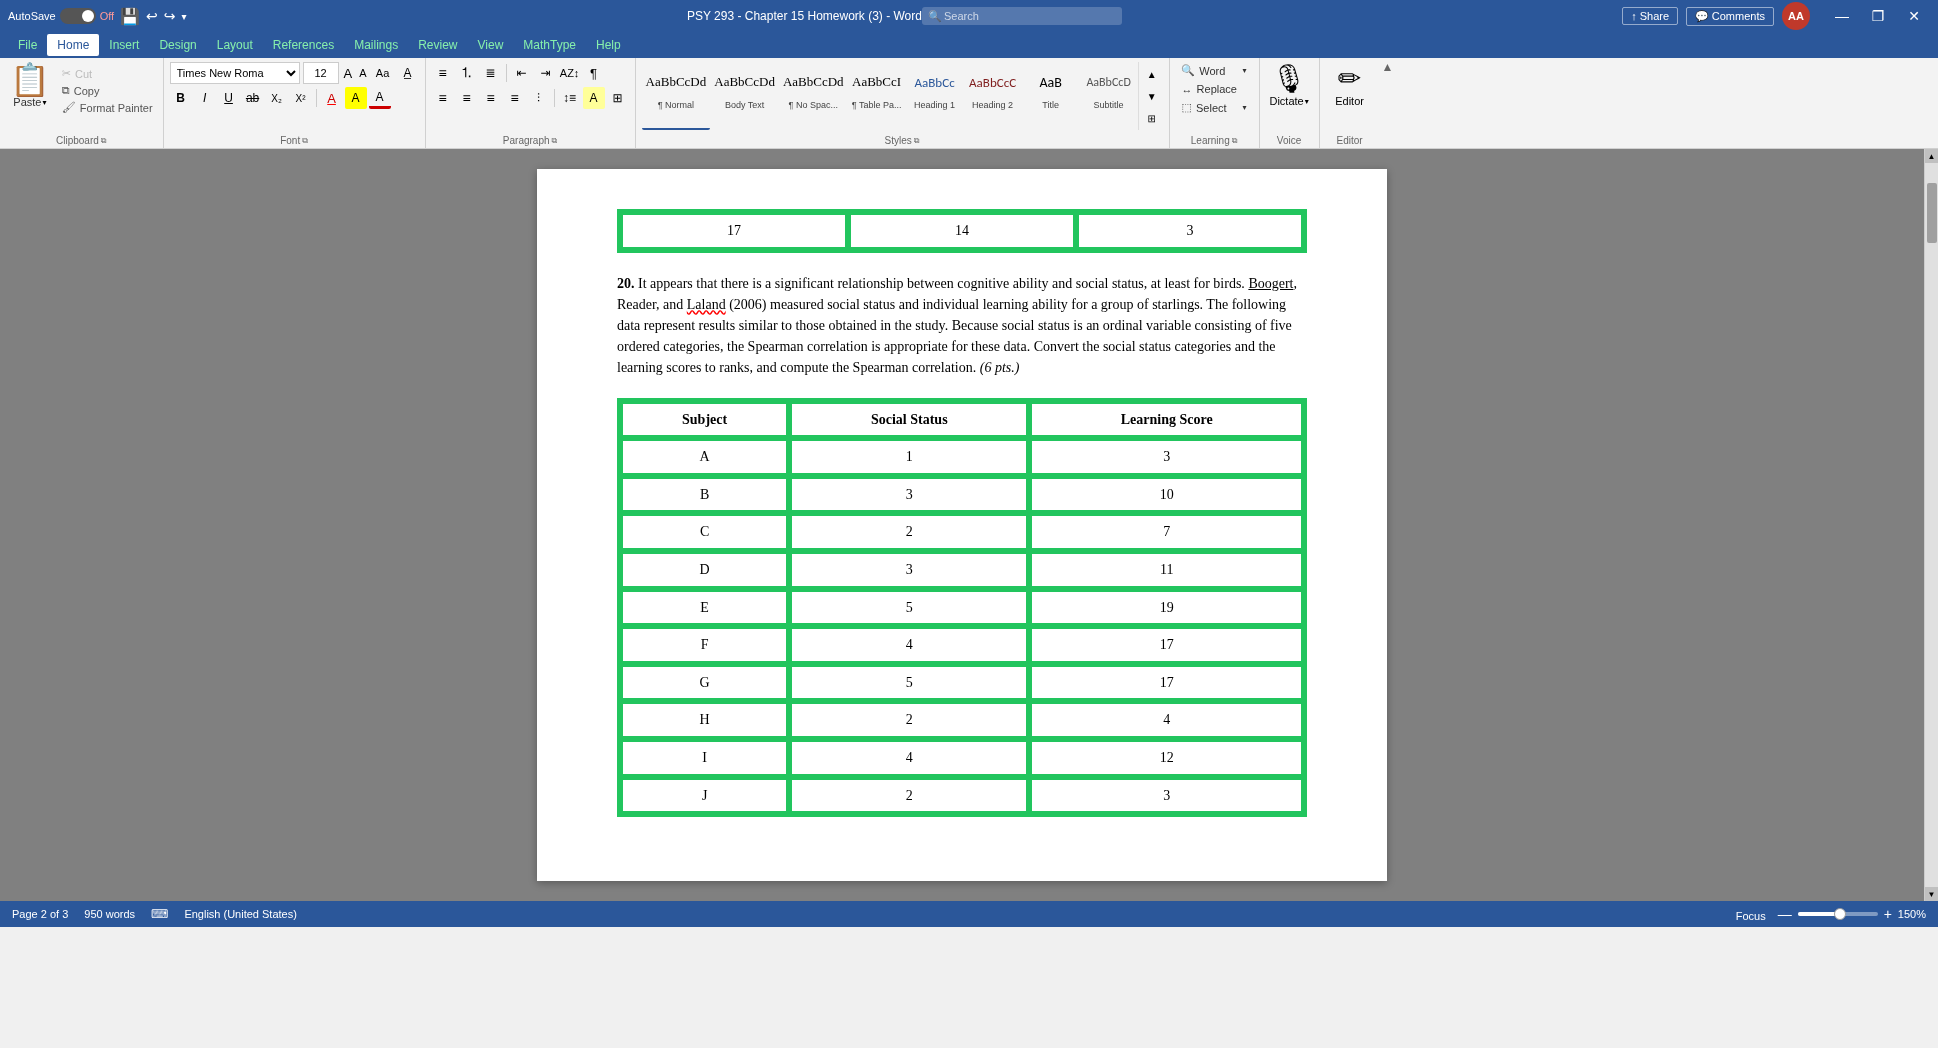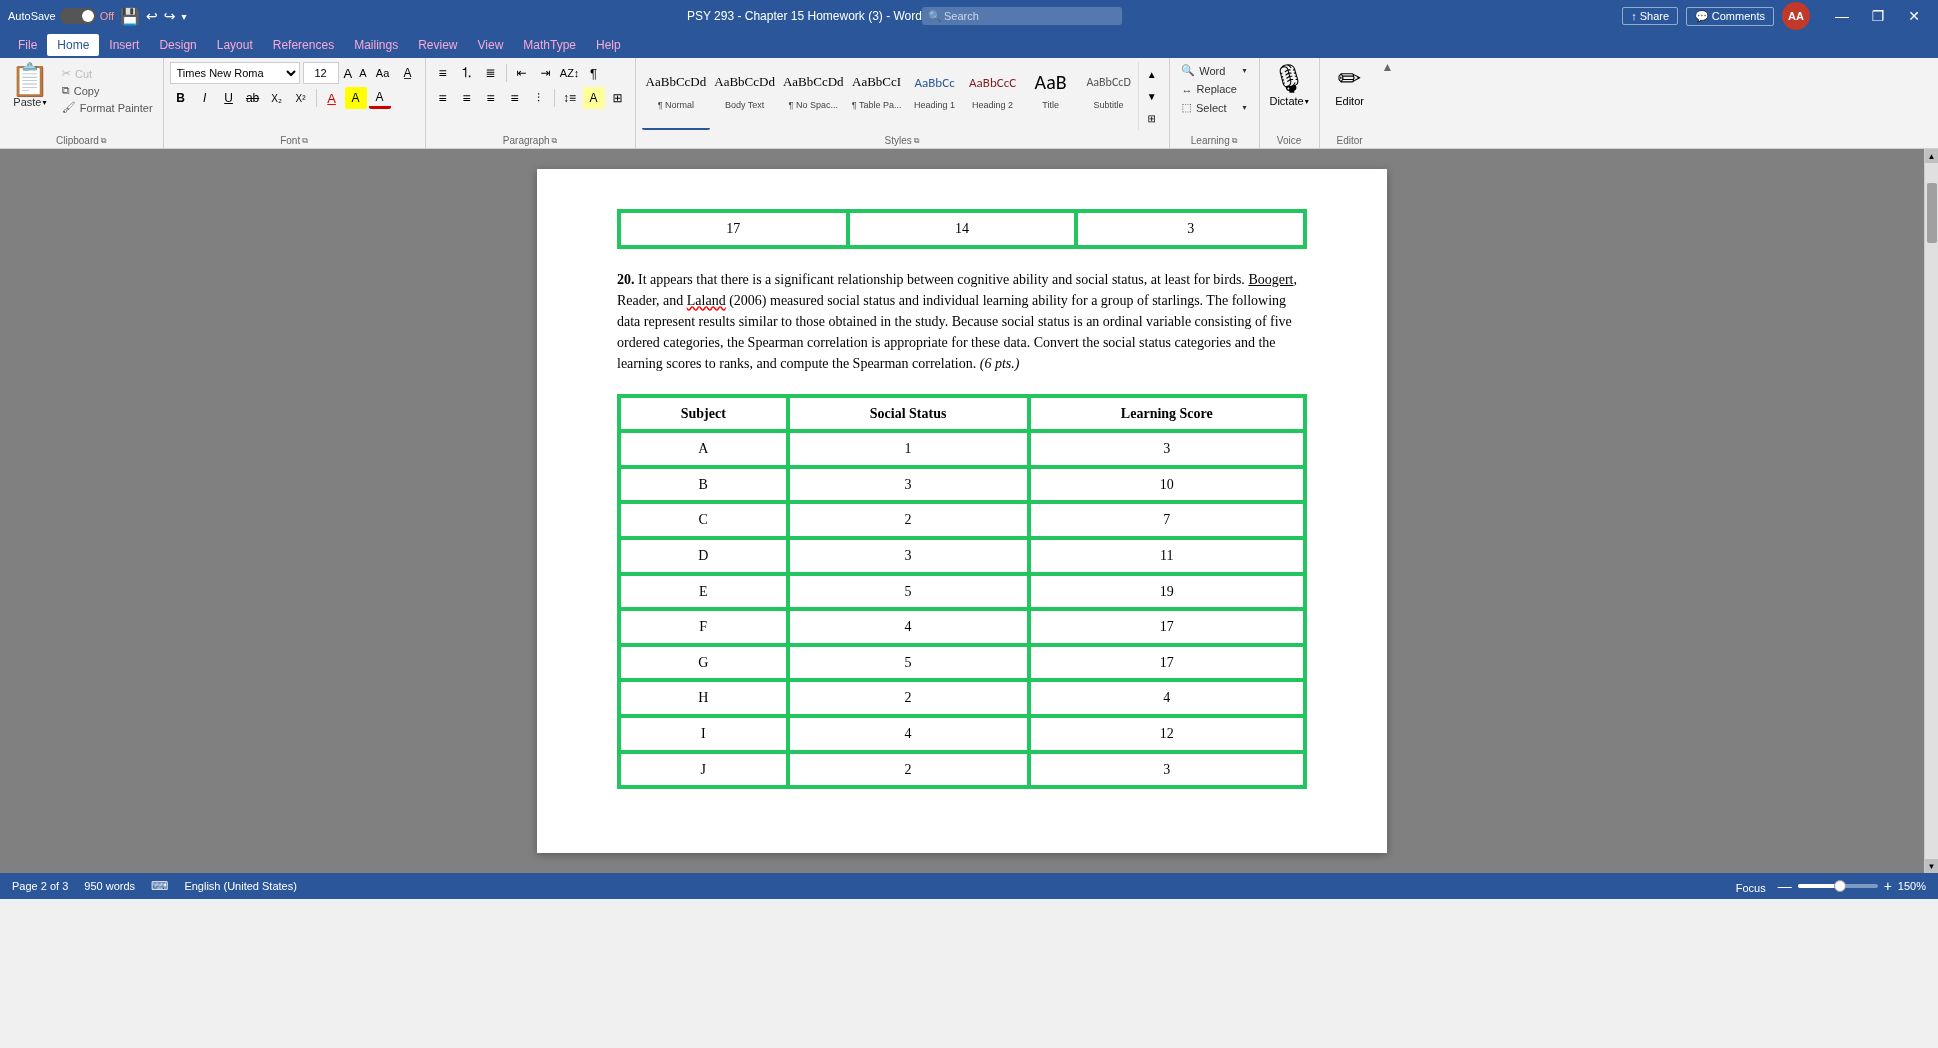--- a/index.html
+++ b/index.html
@@ -28,21 +28,21 @@
     .user-avatar { background: #c0392b; border-radius: 50%; width: 28px; height: 28px; display: flex; align-items: center; justify-content: center; color: white; font-size: 11px; font-weight: bold; }
 
     
     .menu-bar {
       background: #2b579a;
       display: flex;
       align-items: center;
       padding: 0 8px;
       height: 26px;
     }
-    .menu-item { color: #f9a8d4; padding: 4px 10px; font-size: 12px; cursor: pointer; border-radius: 2px; }
+    .menu-item { color: #86efac; padding: 4px 10px; font-size: 12px; cursor: pointer; border-radius: 2px; }
     .menu-item:hover, .menu-item.active { background: rgba(255,255,255,0.2); }
     .menu-item.active { background: white; color: #2b579a; }
 
     
     .ribbon {
       background: #f3f3f3;
       border-bottom: 1px solid #d0d0d0;
       min-height: 90px;
       display: flex;
       flex-direction: column;
@@ -85,21 +85,21 @@
       line-height: 1.4;
     }
 
     
     .data-table {
       border-collapse: collapse;
       width: 100%;
       margin-bottom: 24px;
     }
     .data-table td, .data-table th {
-      border: 4px solid #22c55e;
+      border: 6px solid #22c55e;
       padding: 6px 12px;
       text-align: center;
       font-size: 14px;
     }
 
     .question-text { margin-bottom: 20px; font-size: 14px; line-height: 1.5; }
 
     
     .status-bar {
       background: #2b579a;
@@ -332,21 +332,21 @@
         </div>
         <div class="style-item">
           <div class="style-preview" style="font-size:13px; color:#2b579a; font-family:Calibri,sans-serif;">AaBbCc</div>
           <div class="style-name">Heading 1</div>
         </div>
         <div class="style-item">
           <div class="style-preview" style="font-size:13px; color:#7f1d1d; font-family:Calibri,sans-serif;">AaBbCcC</div>
           <div class="style-name">Heading 2</div>
         </div>
         <div class="style-item">
-          <div class="style-preview" style="font-size:20px; font-family:Calibri,sans-serif;">AaB</div>
+          <div class="style-preview" style="font-size:14px; font-family:Calibri,sans-serif;">AaB</div>
           <div class="style-name">Title</div>
         </div>
         <div class="style-item">
           <div class="style-preview" style="font-size:12px; color:#555; font-family:Calibri,sans-serif;">AaBbCcD</div>
           <div class="style-name">Subtitle</div>
         </div>
       </div>
       <div style="display:flex; flex-direction:column; justify-content:center; border-left:1px solid #ddd; padding-left:2px; height:68px;">
         <button class="format-btn" style="font-size:10px;">▲</button>
         <button class="format-btn" style="font-size:10px;">▼</button>

